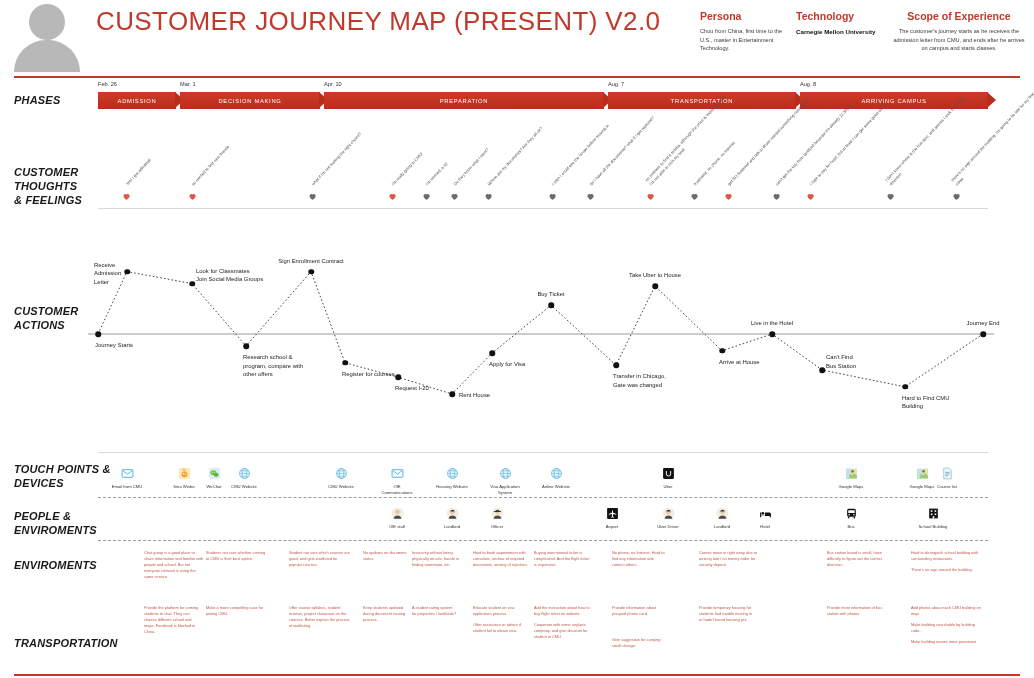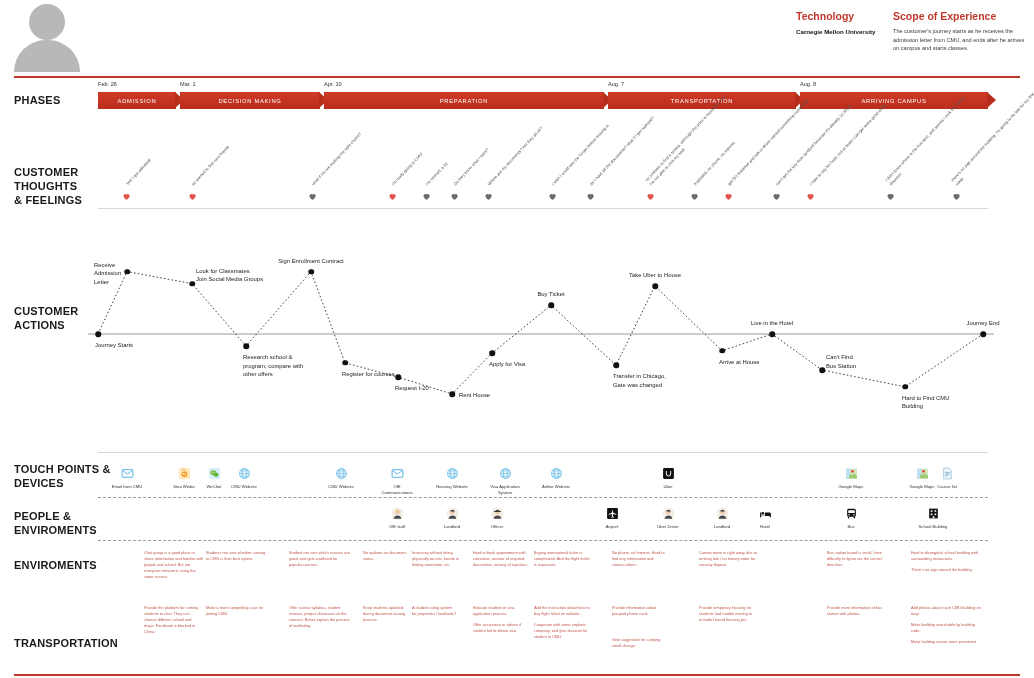--- a/index.html
+++ b/index.html
@@ -22,28 +22,28 @@
                 color: #c0392b; font-weight: 400; white-space: nowrap; }
   .title-sub  { position: absolute; left: 96px; top: 42px; font-size: 14.5px;
                 font-weight: bold; color: #1a1a1a; white-space: nowrap; }
 
   .hcol { position: absolute; top: 10px; }
   .hcol-head { font-size: 10.5px; font-weight: bold; color: #c0392b; margin-bottom: 5px; }
   .hcol-body { font-size: 5.6px; color: #3a3a3a; line-height: 1.55; }
   .hcol-body.bold { font-weight: bold; color: #111; font-size: 6.2px; }
   #hcol-persona { left: 700px; width: 92px; }
   #hcol-org     { left: 796px; width: 92px; }
-  #hcol-scope   { left: 893px; width: 132px; }
+  #hcol-scope   { left: 893px; width: 132px; text-align: center; }
 
   .header-rule { position: absolute; left: 14px; top: 76px; width: 1006px; height: 2px;
                  background: #c0392b; }
 
   
   .row-label { position: absolute; left: 14px; font-size: 11px; font-weight: bold;
-               color: #1a1a1a; line-height: 1.25; letter-spacing: .2px; }
+               color: #1a1a1a; line-height: 1.25; letter-spacing: .2px; font-style: italic; }
 
   
   .phases { position: absolute; left: 98px; top: 92px; height: 17px; }
   .phase { position: absolute; top: 0; height: 17px;
            background: linear-gradient(180deg,#cf3a27 0%,#b92d1c 100%);
            display: flex; align-items: center; justify-content: center; }
   .phase::after { content: ""; position: absolute; right: -8px; top: 0;
                   border-left: 9px solid #b92d1c; border-top: 8.5px solid transparent;
                   border-bottom: 8.5px solid transparent; }
   .phase span { font-size: 5.8px; color: #fff; letter-spacing: .7px; white-space: nowrap; }
@@ -83,21 +83,26 @@
 </head>
 <body>
 
 <div id="map">
 
   <div class="header">
     <div class="avatar-wrap">
       <div class="avatar-head"></div>
       <div class="avatar-body"></div>
     </div>
-
+    <div class="title-main">CUSTOMER JOURNEY MAP (PRESENT) V2.0</div>
+
+    <div class="hcol" id="hcol-persona">
+      <div class="hcol-head">Persona</div>
+      <div class="hcol-body">Chou from China, first time to the U.S., master in Entertainment Technology.</div>
+    </div>
     <div class="hcol" id="hcol-org">
       <div class="hcol-head">Technology</div>
       <div class="hcol-body bold">Carnegie Mellon University</div>
     </div>
     <div class="hcol" id="hcol-scope">
       <div class="hcol-head">Scope of Experience</div>
       <div class="hcol-body">The customer's journey starts as he receives the admission letter from CMU, and ends after he arrives on campus and starts classes.</div>
     </div>
     <div class="header-rule"></div>
   </div>

